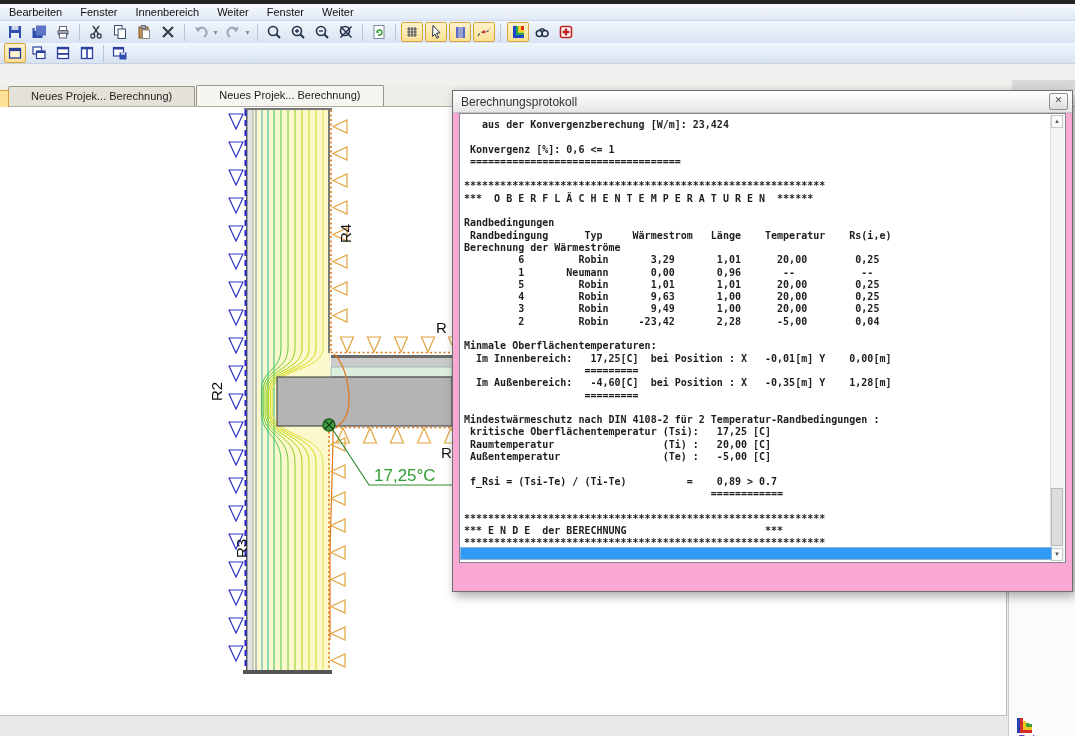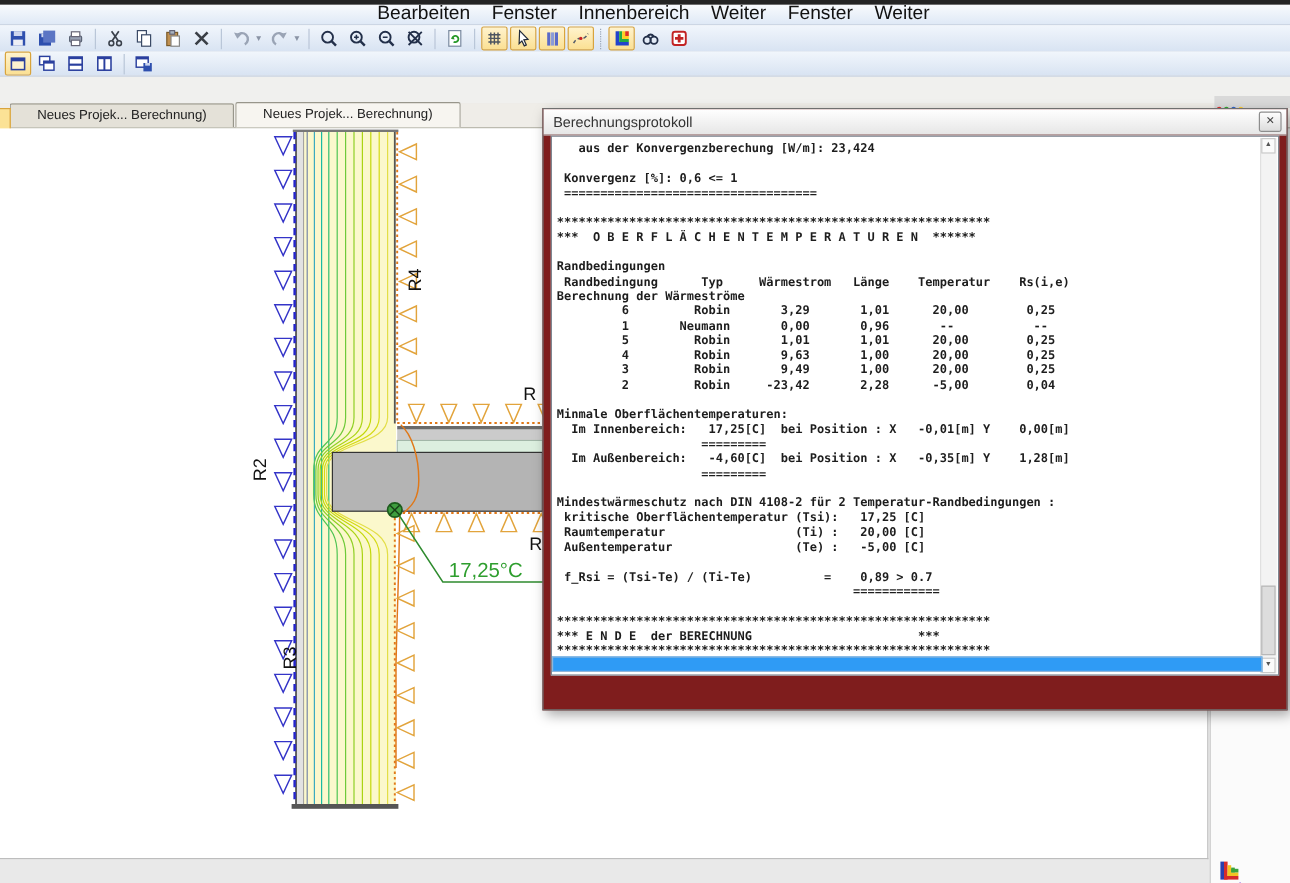--- a/index.html
+++ b/index.html
@@ -3,21 +3,21 @@
 <meta charset="utf-8">
 <style>
   html,body{margin:0;padding:0;}
   body{width:1075px;height:736px;overflow:hidden;position:relative;background:#e9e9e9;
        font-family:"Liberation Sans",sans-serif;}
   
   .titlestrip{position:absolute;top:0;left:0;width:1075px;height:4px;background:#242424;}
   
   .menubar{position:absolute;top:4px;left:0;width:1075px;height:17px;
            background:linear-gradient(#f8fafd,#dfe9f6);display:flex;align-items:center;
-           padding-left:14px;font-size:16px;color:#111;border-bottom:1px solid #ccd6e4;box-sizing:border-box;justify-content:center;}
+           padding-left:0;font-size:11px;color:#111;border-bottom:1px solid #ccd6e4;box-sizing:border-box;}
   .menu-item{padding:1px 9px;cursor:default;}
   
   .toolbar{position:absolute;left:0;width:1075px;display:flex;align-items:center;
            background:linear-gradient(#f1f6fc,#d8e3f2);padding-left:3px;box-sizing:border-box;}
   .tb1{top:21px;height:22px;}
   .tb2{top:43px;height:21px;border-bottom:1px solid #c6d2e2;}
   .tbgap{position:absolute;top:64px;left:0;width:1075px;height:22px;background:#f0f0ee;}
   .tbtn{width:22px;height:20px;display:flex;align-items:center;justify-content:center;
         border:1px solid transparent;border-radius:2px;box-sizing:border-box;margin:0 1px;}
   .tbtn.on{background:linear-gradient(#fff3cd,#fbe093);border:1px solid #d9a43c;}
@@ -40,21 +40,21 @@
   #drawing{position:absolute;top:107px;left:0;}
   
   .bg-right{position:absolute;left:1008px;top:592px;width:67px;height:144px;background:#fbfbfb;
             border-left:1px solid #c9c9c9;}
   .bg-frag-top{position:absolute;left:1012px;top:80px;width:63px;height:10px;background:#d9d9d9;}
   .bg-frag-top i{display:inline-block;width:4px;height:4px;border-radius:2px;margin:2px 0 0 2px;}
   .psi{position:absolute;left:1017px;top:718px;display:flex;align-items:center;font-size:12px;color:#6d28d9;flex-direction:column;}
   .psiL{position:relative;width:15px;height:15px;margin-right:4px;}
   .psiL i{position:absolute;display:block;}
   
-  .dialog{position:absolute;left:452px;top:90px;width:621px;height:502px;background:#7f1d1d;
+  .dialog{position:absolute;left:452px;top:90px;width:621px;height:502px;background:#f9a8d4;
           border:1px solid #6f6f6f;box-shadow:3px 4px 10px rgba(0,0,0,.35);box-sizing:border-box;z-index:10;}
   .dlg-title{height:21px;background:linear-gradient(#ffffff,#e6e6e6);border-bottom:1px solid #c2c2c2;
              display:flex;align-items:center;font-size:12px;color:#333;padding:0 4px 0 8px;}
   .dlg-close{margin-left:auto;width:17px;height:15px;border:1px solid #8d8d8d;border-radius:2px;
              background:linear-gradient(#fdfdfd,#dcdcdc);font-size:9px;line-height:13px;
              text-align:center;color:#444;}
   .dlg-body{position:absolute;left:6px;top:22px;width:607px;height:450px;background:#ffffff;
             border:1px solid #7e8691;box-sizing:border-box;}
   .dlg-text{position:absolute;left:4px;top:5px;right:15px;bottom:2px;overflow:hidden;
             font-family:"DejaVu Sans Mono","Liberation Mono",monospace;font-size:10px;

